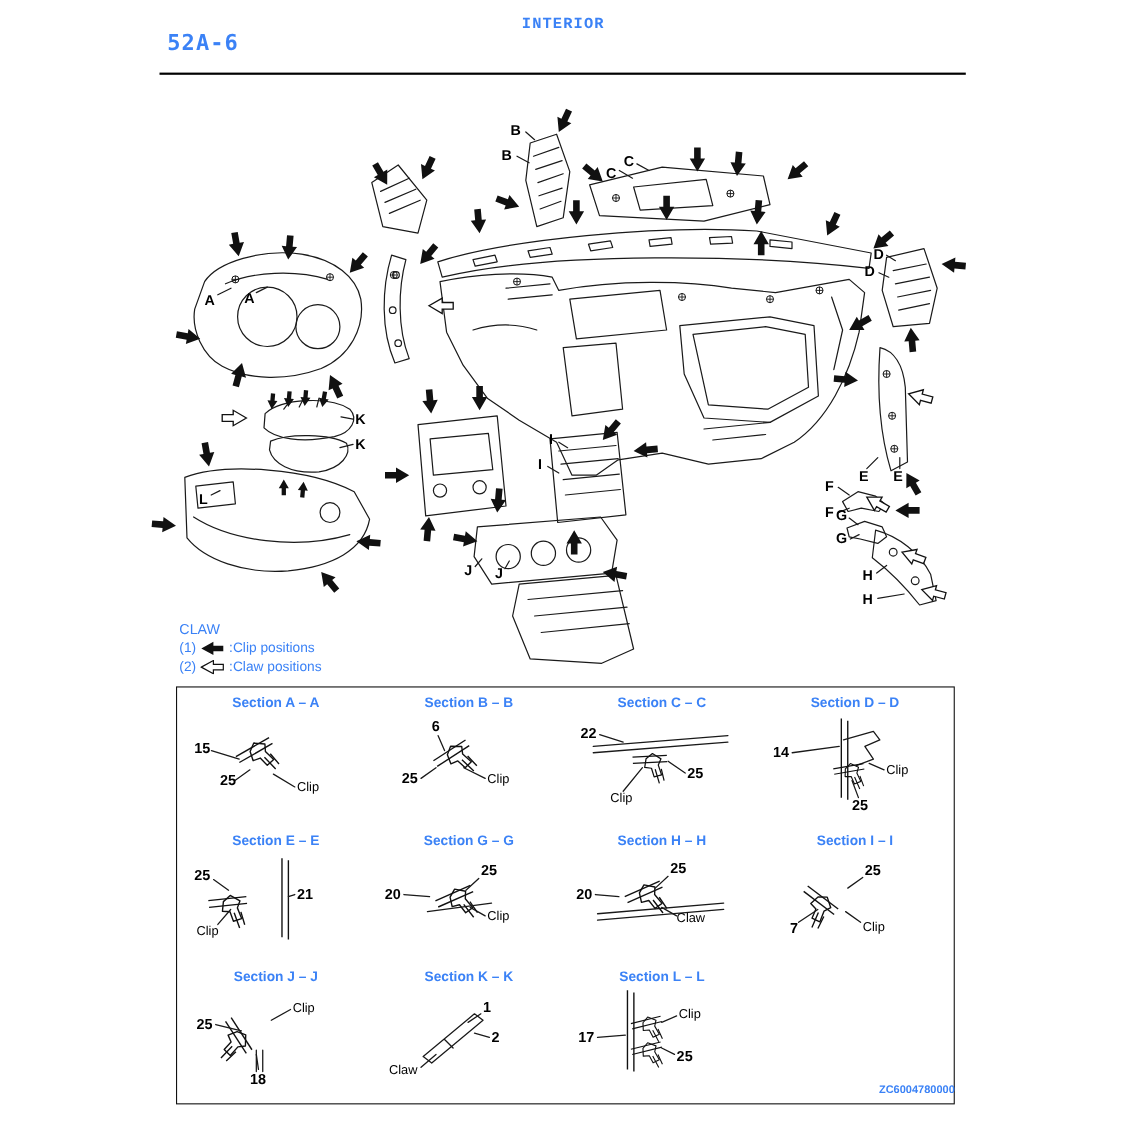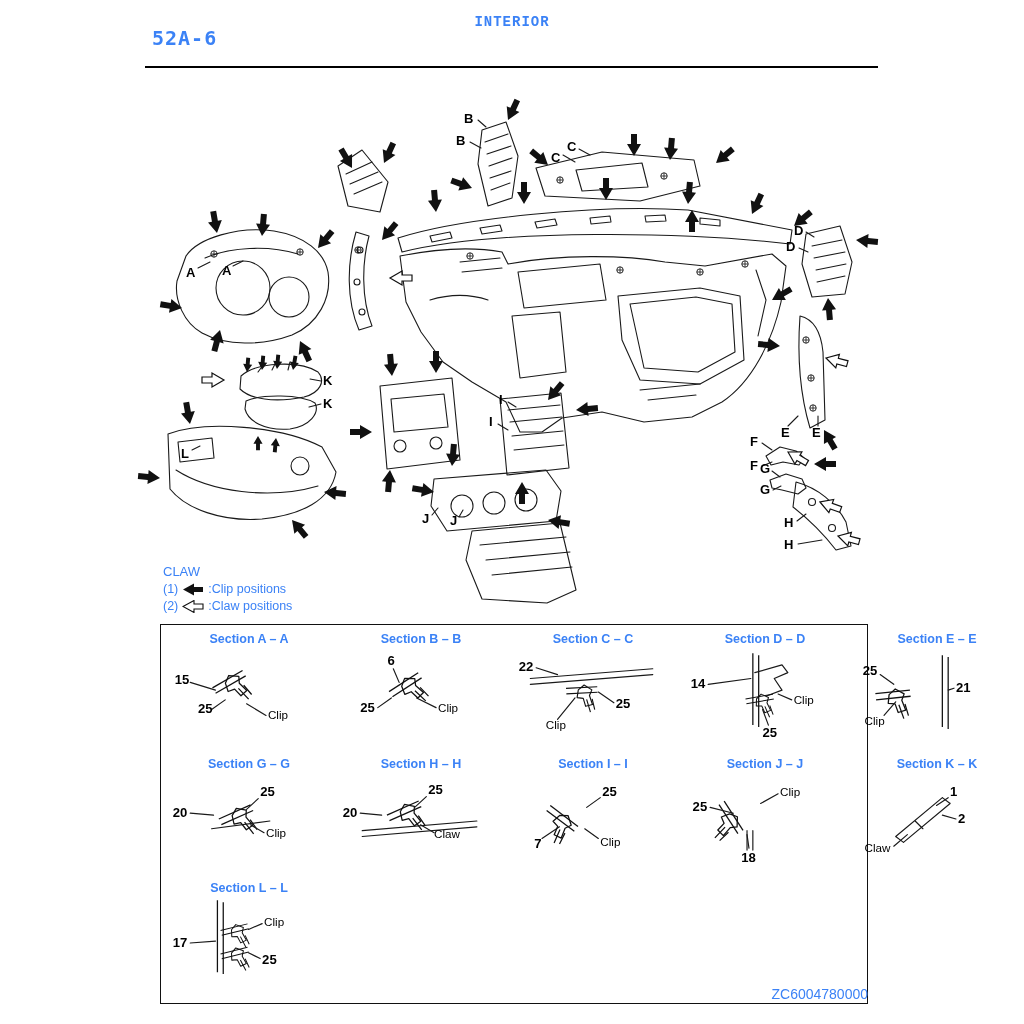--- a/index.html
+++ b/index.html
@@ -10,28 +10,28 @@
   .hdr2{top:39px;font-size:14px}
   .hrule{position:absolute;left:145px;width:733px;top:66px;height:2px;background:#000}
   .sec-title{position:absolute;left:152px;top:80px;font-size:17px;font-weight:bold;letter-spacing:.2px}
   .diagram{position:absolute;left:130px;top:95px}
   .diagram path,.diagram circle,.diagram ellipse{fill:none;stroke:#1a1a1a;stroke-width:1.1;stroke-linejoin:round;stroke-linecap:round}
   .diagram text{font-size:13px;font-weight:bold;fill:#000;font-family:"Liberation Sans",sans-serif}
   .ld{stroke:#1a1a1a;stroke-width:1;fill:none}
   .note{position:absolute;left:163px;top:564px;font-size:12.5px}
   .note-h{font-size:13px;margin-bottom:2px}
   .note-line{display:flex;align-items:center;gap:4px;margin-top:3px}
-  .sections-box{position:absolute;left:160px;top:624px;width:708px;height:380px;border:1.5px solid #111;background:#fff;display:grid;grid-template-columns:repeat(5,1fr);grid-template-rows:repeat(3,1fr);box-sizing:border-box;padding:2px}
+  .sections-box{position:absolute;left:160px;top:624px;width:708px;height:380px;border:1.5px solid #111;background:#fff;display:grid;grid-template-columns:repeat(4,1fr);grid-template-rows:repeat(3,1fr);box-sizing:border-box;padding:2px}
   .cell{position:relative;display:flex;flex-direction:column;align-items:center}
   .cell-title{font-size:12.5px;font-weight:bold;margin-top:5px}
   .cell-svg{width:172px;height:98px}
   .cell-svg path,.cell-svg circle{fill:none;stroke:#1a1a1a;stroke-width:1.2;stroke-linejoin:round;stroke-linecap:round}
   .co{font-size:13.5px;font-weight:bold;fill:#000;font-family:"Liberation Sans",sans-serif;stroke:none}
   .lab{font-size:12px;fill:#000;font-family:"Liberation Sans",sans-serif;stroke:none}
-  .footer-code{position:absolute;right:156px;top:986px;font-size:14px;font-weight:normal}
+  .footer-code{position:absolute;right:156px;top:986px;font-size:10px;font-weight:bold}
 </style>
 </head>
 <body>
 
 <svg width="0" height="0" style="position:absolute">
   <defs>
     <g id="arrF">
         <polygon points="0,0 -12,-7 -12,-3 -22,-3 -22,3 -12,3 -12,7" fill="#111"></polygon>
       </g>
     <g id="arrC">

